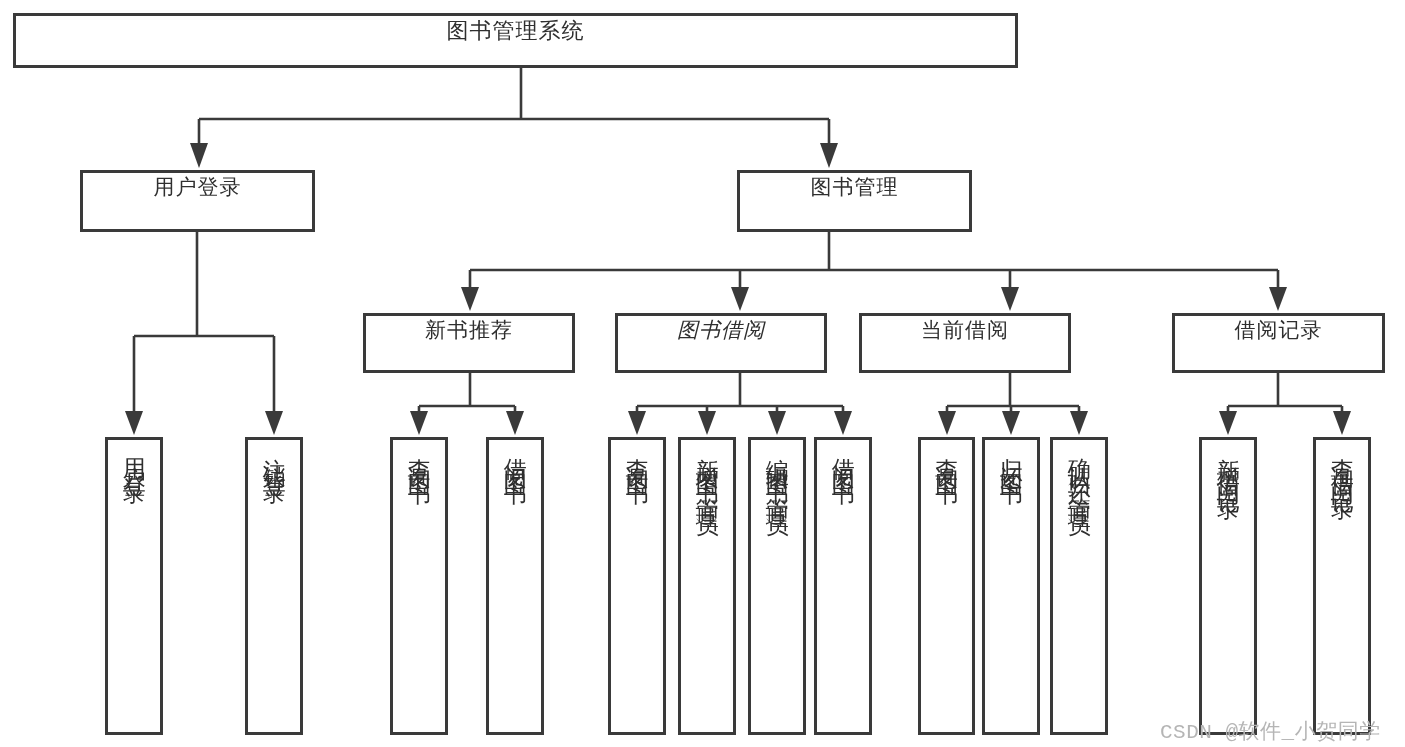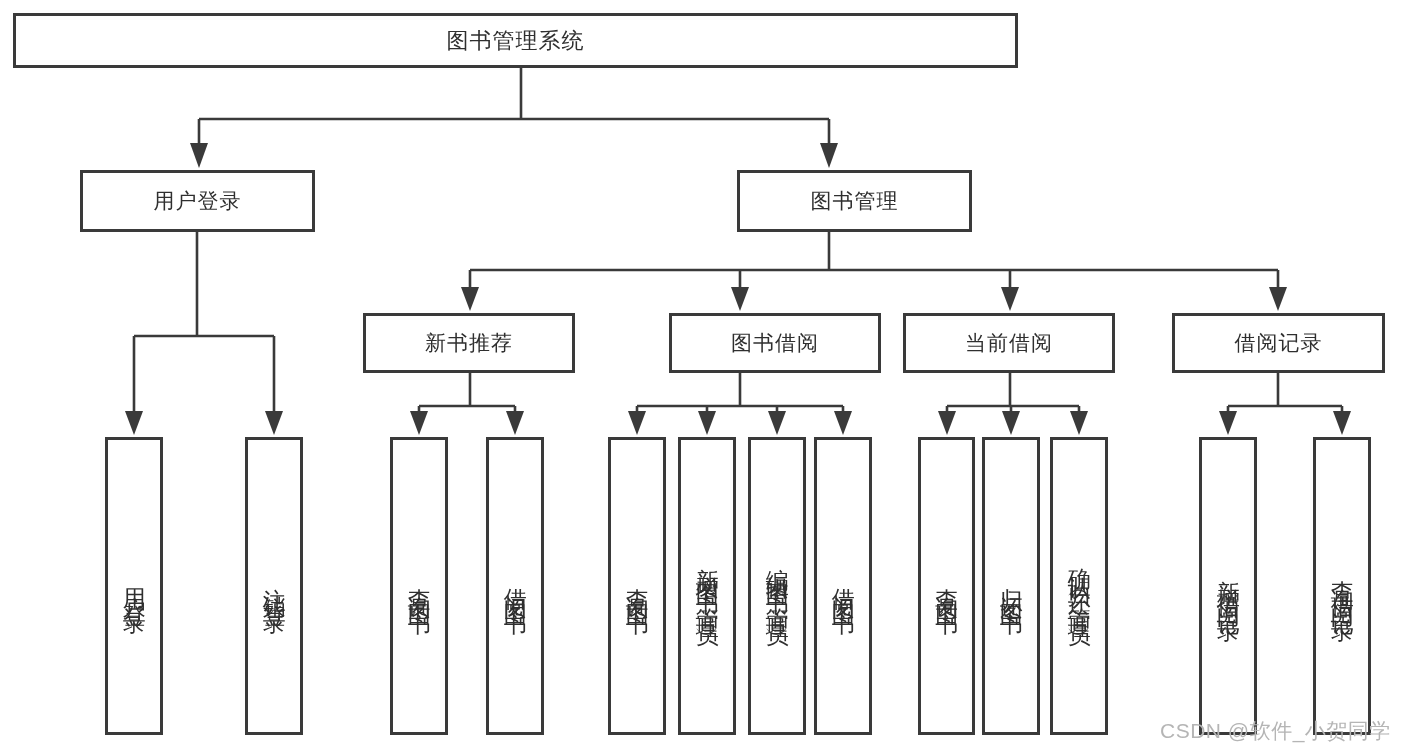--- a/index.html
+++ b/index.html
@@ -18,21 +18,21 @@
     overflow:hidden;
   }
   .connectors{
     position:absolute;left:0;top:0;width:1405px;height:747px;
     pointer-events:none;
   }
   .node{
     position:absolute;
     border:3px solid var(--line);
     background:var(--bg);
-    display:flex;align-items:center;justify-content:center;
+    display:flex;justify-content:center;
     color:var(--text);
   }
   .node.h{ 
     font-size:21px;
     letter-spacing:1px;
   }
   .node.root{
     left:13px;top:13px;width:1005px;height:55px;
     font-size:22px;
   }
@@ -49,20 +49,21 @@
     line-height:1.2;
     white-space:nowrap;
   }
   .watermark{
     position:absolute;
     left:1160px;top:717px;
     font-size:21px;
     color:var(--watermark);
     white-space:nowrap;
     letter-spacing:0.5px;
+    font-family:Liberation Mono, monospace;
   }
 </style>
 </head>
 <body>
 
 <div class="canvas">
 
   <svg class="connectors" viewBox="0 0 1405 747" xmlns="http://www.w3.org/2000/svg">
     <g stroke="#3a3a3a" stroke-width="2.6" fill="none">
 
@@ -113,24 +114,24 @@
   <div class="node l2 h" style="left:80px;">
     <span>用户登录</span>
   </div>
   <div class="node l2 h" style="left:712px;margin-left:25px;">
     <span>图书管理</span>
   </div>
 
   <div class="node l3 h" style="left:363px;">
     <span>新书推荐</span>
   </div>
-  <div class="node l3 h" style="left:669px;">
+  <div class="node l3 h" style="left:615px;font-style:italic;">
     <span>图书借阅</span>
   </div>
-  <div class="node l3 h" style="left:903px;">
+  <div class="node l3 h" style="left:859px;">
     <span>当前借阅</span>
   </div>
   <div class="node l3 h" style="left:1172px;width:213px;">
     <span>借阅记录</span>
   </div>
 
   <div class="node leaf" style="left:105px;">
     <span class="vtext">用户登录</span>
   </div>
   <div class="node leaf" style="left:245px;">

